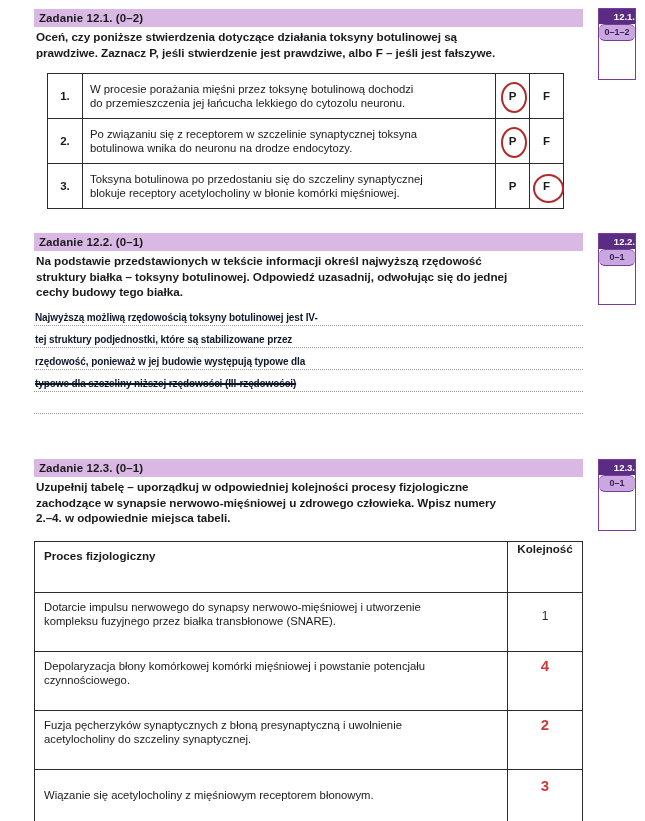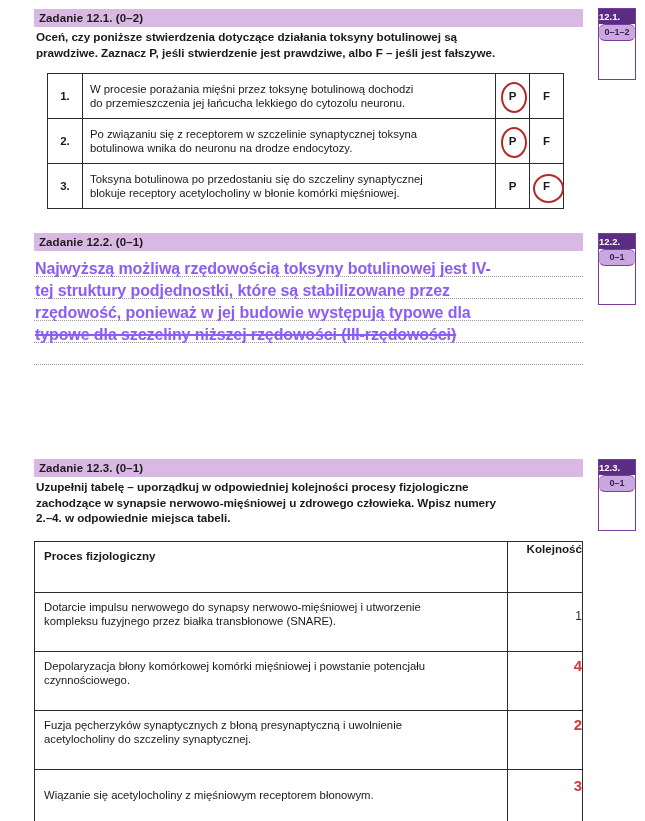--- a/index.html
+++ b/index.html
@@ -55,21 +55,21 @@
     width: 38px;
     border: 1px solid #7a3a9e;
     box-sizing: border-box;
     background: #ffffff;
   }
   .score-id {
     background: #5b2d82;
     color: #ffffff;
     font-size: 9.5px;
     font-weight: bold;
-    text-align: left;
+    text-align: right;
     line-height: 15px;
     height: 15px;
   }
   .score-range {
     background: #c9a8e0;
     color: #3a1a55;
     font-size: 9px;
     font-weight: bold;
     text-align: center;
     line-height: 15px;
@@ -152,23 +152,23 @@
     position: absolute;
     left: 0;
     right: 0;
     bottom: 3px;
     border-bottom: 1.5px dotted #9a9a9a;
   }
   .answer-line .written {
     position: absolute;
     left: 1px;
     bottom: 4px;
-    font-size: 16px;
-    font-weight: bold;
-    color: #8b5cf6;
+    font-size: 10px;
+    font-weight: bold;
+    color: #0f172a;
     letter-spacing: -0.1px;
     white-space: nowrap;
     line-height: 15px;
   }
   .written.struck {
     text-decoration: line-through;
     text-decoration-thickness: 1.6px;
   }
 
   
@@ -182,21 +182,21 @@
     vertical-align: top;
   }
   .oc-proc {
     font-size: 11.3px;
     line-height: 14.6px;
     padding: 7px 8px 7px 9px;
     text-align: left;
   }
   .oc-ord {
     width: 74px;
-    text-align: right;
+    text-align: center;
     padding: 0;
   }
   th.oc-proc, th.oc-ord {
     font-weight: bold;
     font-size: 11.6px;
     height: 36px;
     vertical-align: middle;
   }
   .ord-printed {
     font-size: 12px;
@@ -274,20 +274,25 @@
   </div>
 
   <div class="score-box" style="top:8px;">
     <div class="score-id">12.1.</div>
     <div class="score-range">0–1–2</div>
     <div class="score-blank"></div>
   </div>
 
   <div class="task" style="top:233px;">
     <div class="task-header">Zadanie 12.2. (0–1)</div>
+    <div class="task-intro">
+      <div>Na podstawie przedstawionych w tekście informacji określ najwyższą rzędowość</div>
+      <div>struktury białka – toksyny botulinowej. Odpowiedź uzasadnij, odwołując się do jednej</div>
+      <div>cechy budowy tego białka.</div>
+    </div>
 
     <div class="answer-area" style="margin-top:7px;">
       <div class="answer-line">
         <div class="rule"></div>
         <div class="written">Najwyższą możliwą rzędowością toksyny botulinowej jest IV-</div>
       </div>
       <div class="answer-line">
         <div class="rule"></div>
         <div class="written">tej struktury podjednostki, które są stabilizowane przez</div>
       </div>

